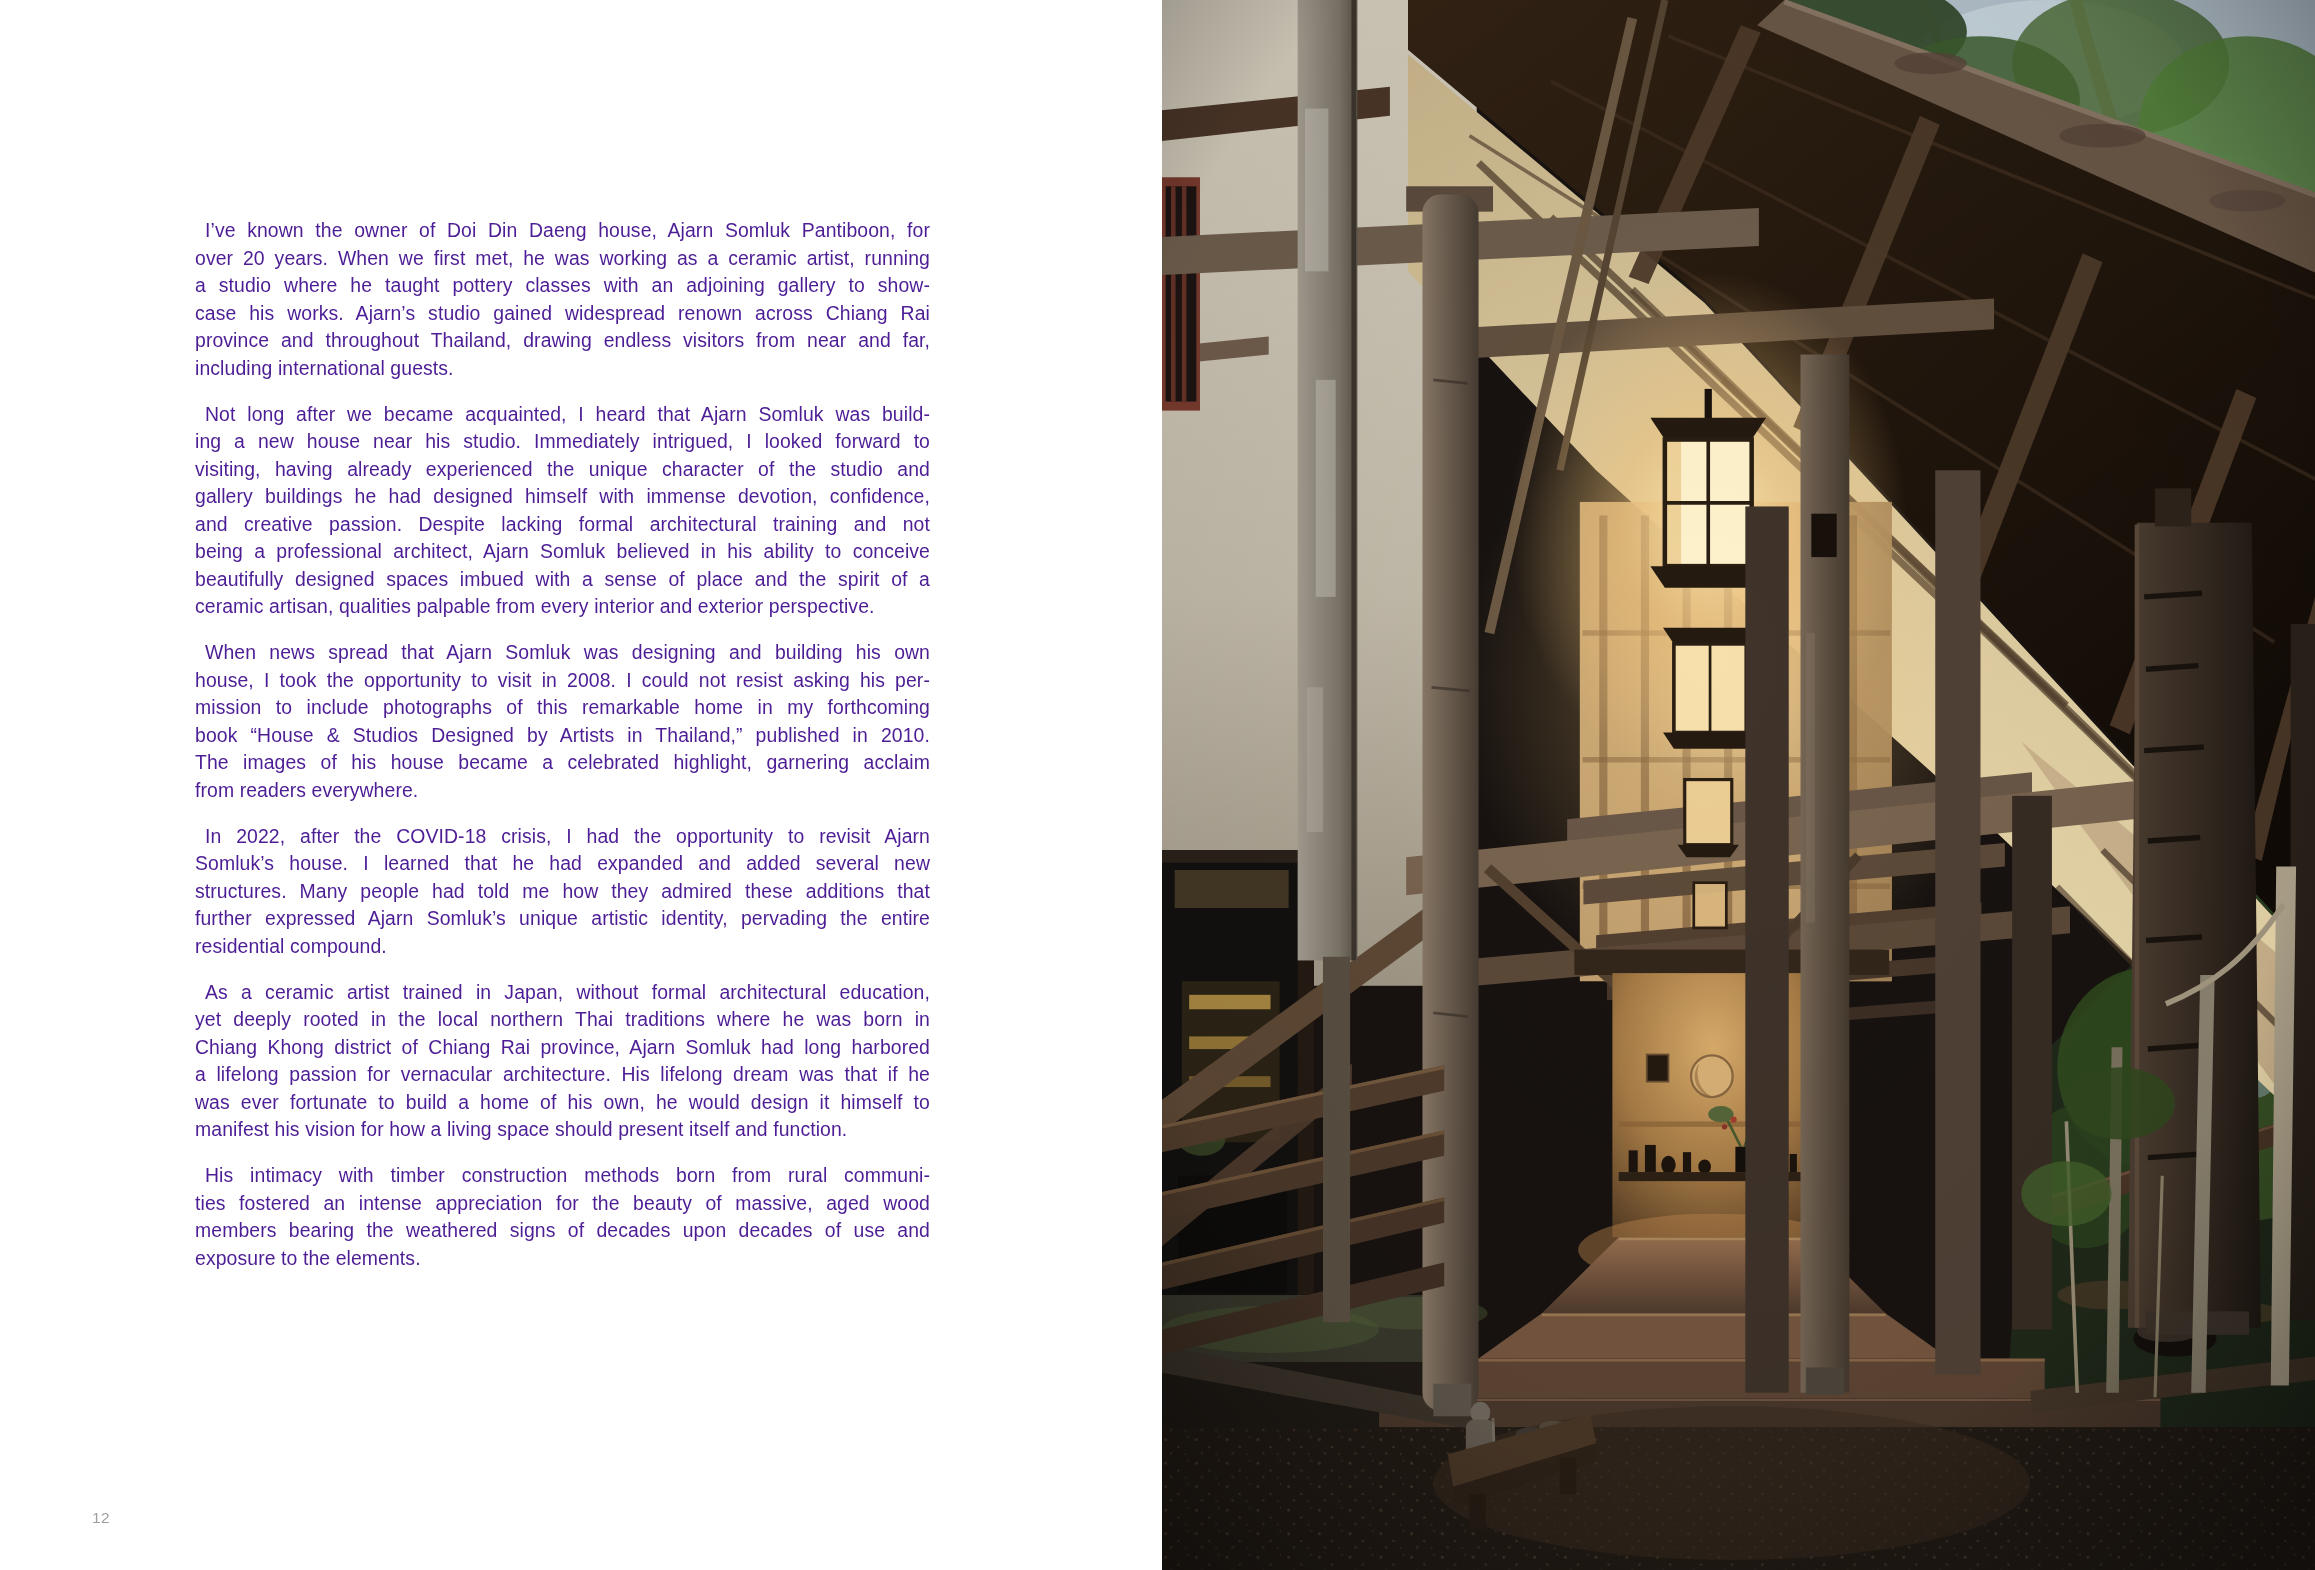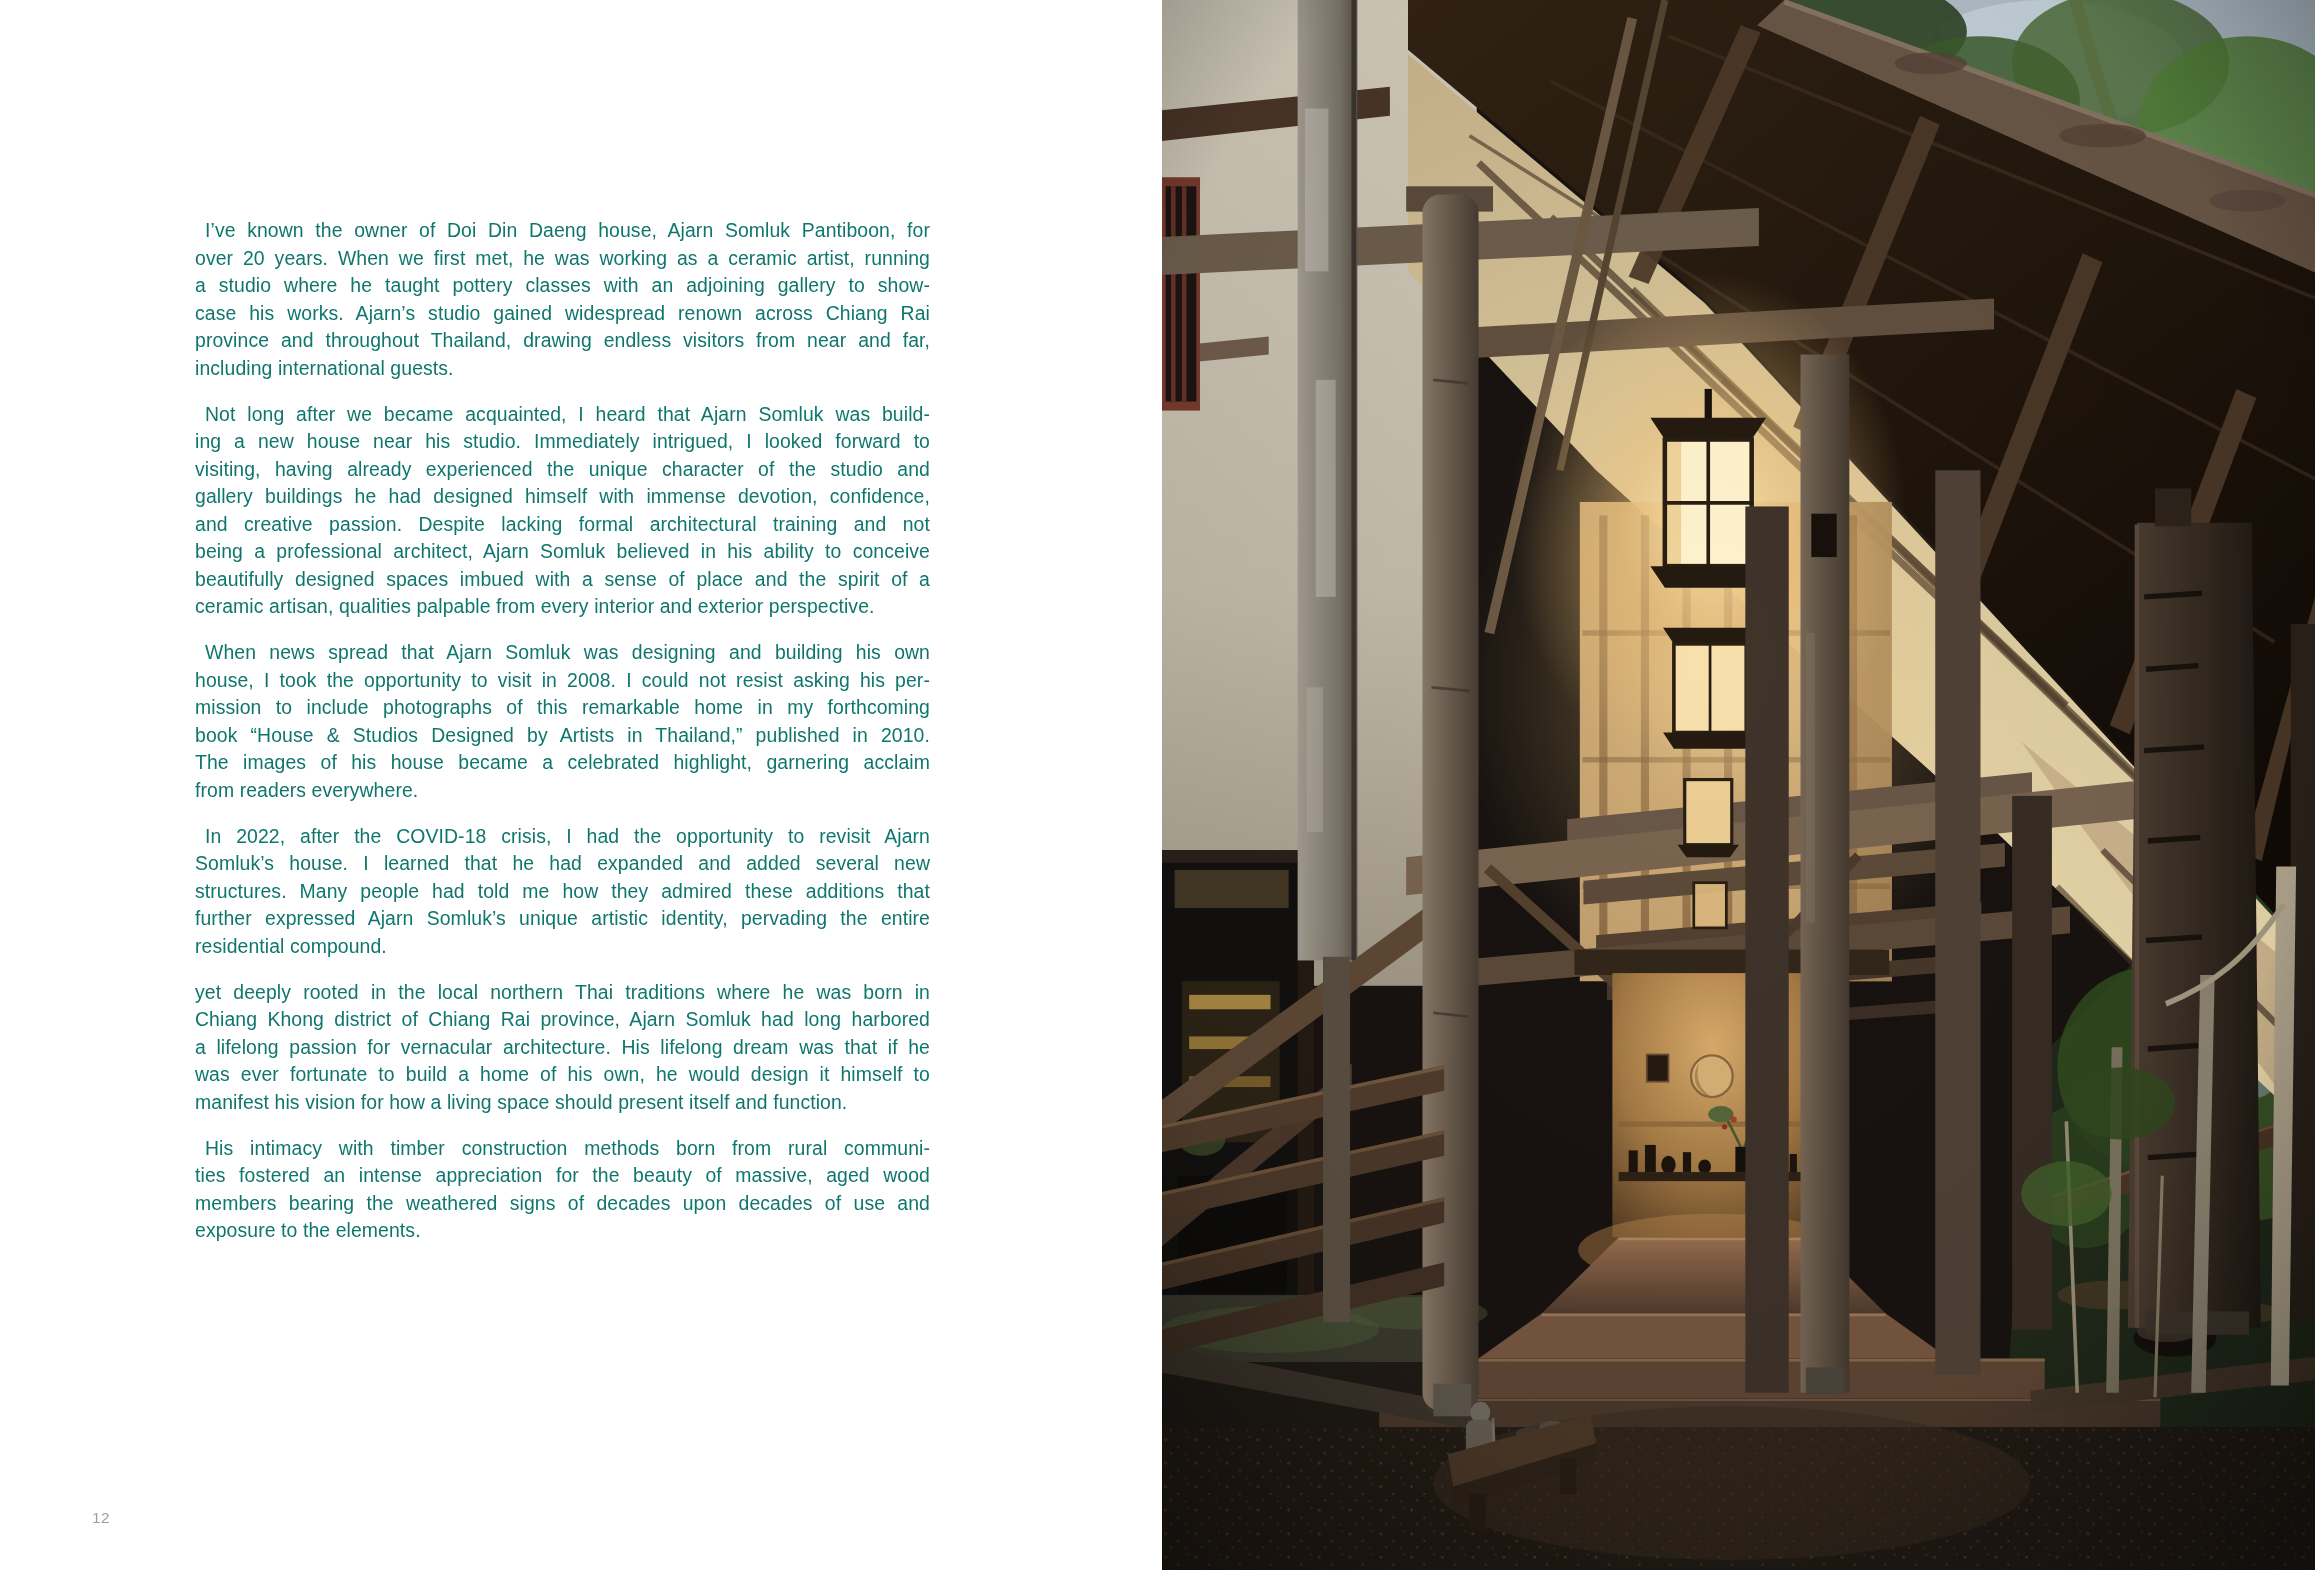--- a/index.html
+++ b/index.html
@@ -3,21 +3,21 @@
 <meta charset="utf-8">
 <style>
   html,body{margin:0;padding:0;}
   body{
     width:2316px;height:1570px;position:relative;overflow:hidden;
     background:#ffffff;font-family:"Liberation Sans",sans-serif;
   }
   .sheet{position:absolute;inset:0;background:#ffffff;}
   .text-block{
     position:absolute;left:195px;top:217px;width:735px;
-    font-size:19.4px;line-height:27.5px;color:#0f766e;
+    font-size:19.4px;line-height:27.5px;color:#4c1d95;
     letter-spacing:0.1px;
   }
   .para{margin:0 0 18.6px 0;}
   .ln{display:block;text-align:justify;text-align-last:justify;}
   .ln.last{text-align-last:left;}
   .ln.first{text-indent:10px;}
   .pagenum{
     position:absolute;left:52px;top:1509px;
     font-size:15.4px;color:#9c9ea0;letter-spacing:0.5px;margin-left:40px;
   }
@@ -66,20 +66,21 @@
 
       <p class="para">
         <span class="ln first">In 2022, after the COVID-18 crisis, I had the opportunity to revisit Ajarn</span>
         <span class="ln">Somluk’s house. I learned that he had expanded and added several new</span>
         <span class="ln">structures. Many people had told me how they admired these additions that</span>
         <span class="ln">further expressed Ajarn Somluk’s unique artistic identity, pervading the entire</span>
         <span class="ln last">residential compound.</span>
       </p>
 
       <p class="para">
+        <span class="ln first">As a ceramic artist trained in Japan, without formal architectural education,</span>
         <span class="ln">yet deeply rooted in the local northern Thai traditions where he was born in</span>
         <span class="ln">Chiang Khong district of Chiang Rai province, Ajarn Somluk had long harbored</span>
         <span class="ln">a lifelong passion for vernacular architecture. His lifelong dream was that if he</span>
         <span class="ln">was ever fortunate to build a home of his own, he would design it himself to</span>
         <span class="ln last">manifest his vision for how a living space should present itself and function.</span>
       </p>
 
       <p class="para">
         <span class="ln first">His intimacy with timber construction methods born from rural communi-</span>
         <span class="ln">ties fostered an intense appreciation for the beauty of massive, aged wood</span>

